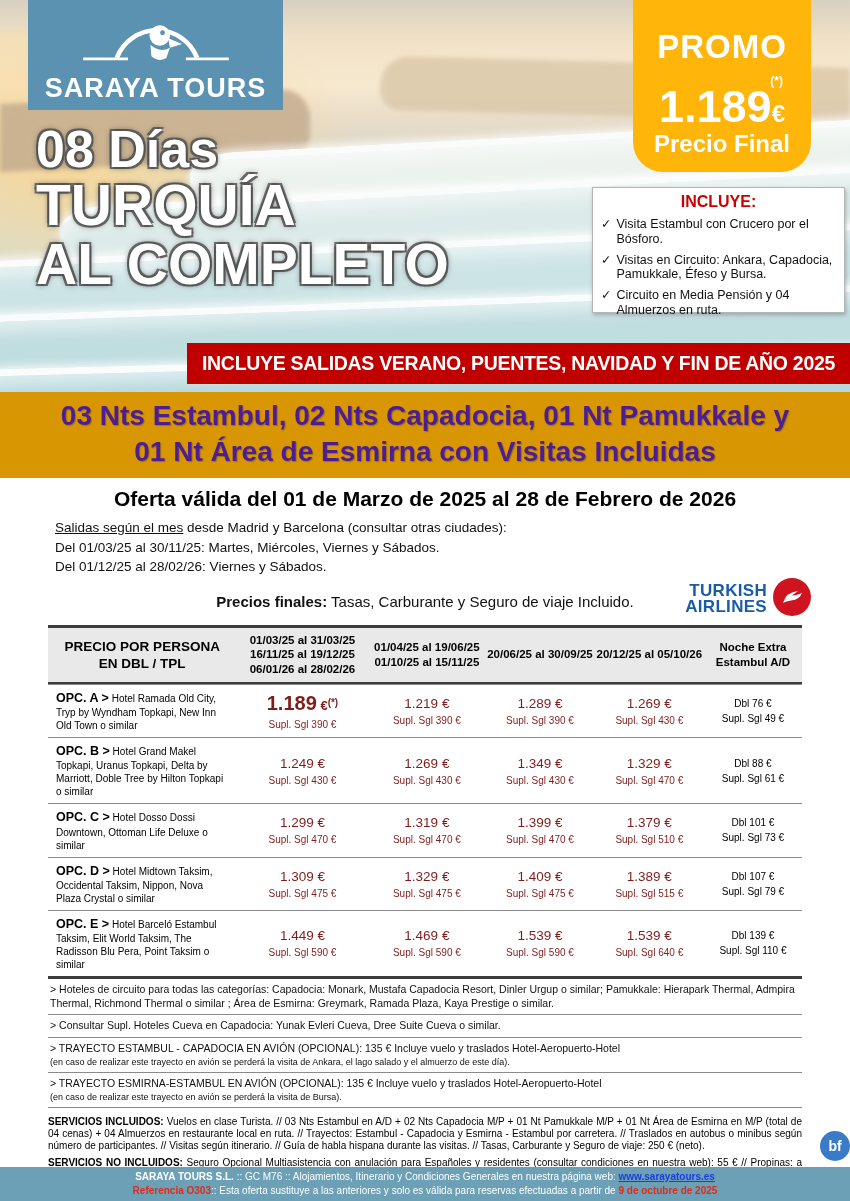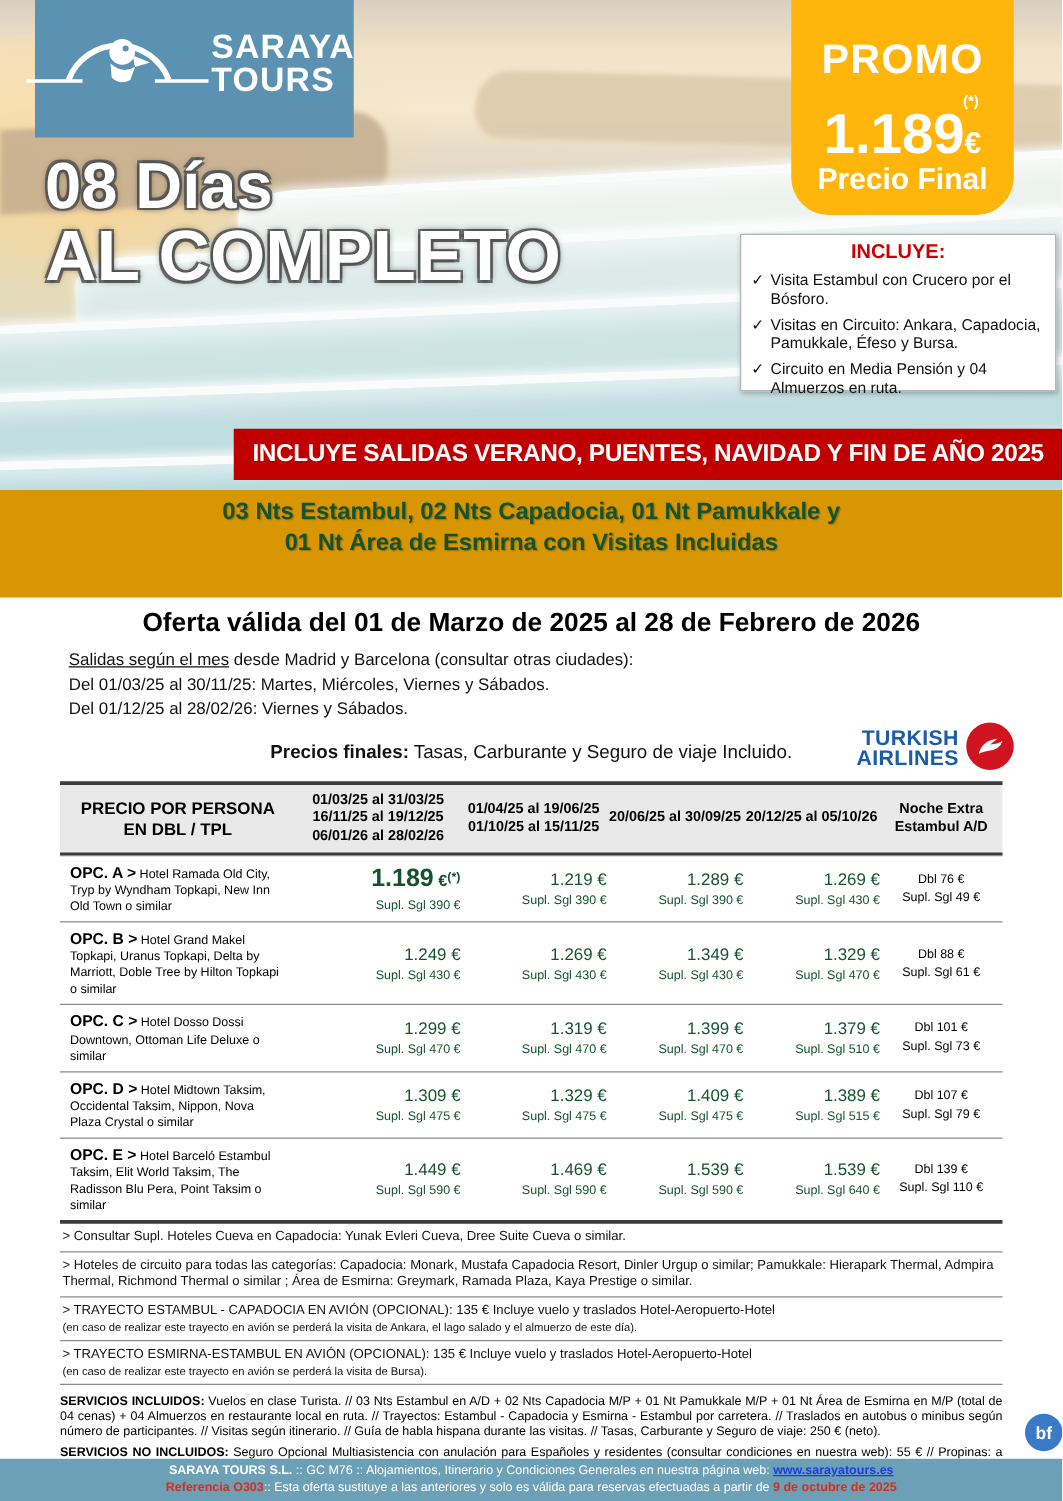--- a/index.html
+++ b/index.html
@@ -20,21 +20,21 @@
   .terrace { position:absolute; border-top:7px solid #fafcfb;
     border-radius:48px 24px 36px 18px / 22px 14px 20px 12px;
     box-shadow: 0 -3px 8px rgba(255,255,255,.75), inset 0 10px 16px rgba(255,255,255,.55); }
   .t1 { top:136px; left:190px; right:-40px; height:58px; background:#ecf2ee; transform:rotate(-3deg); }
   .t2 { top:186px; left:60px;  right:-40px; height:62px; background:#dcebe9; transform:rotate(-3deg); }
   .t3 { top:242px; left:-40px; right:-40px; height:66px; background:#cde4e5; transform:rotate(-2.5deg); }
   .t4 { top:300px; left:-40px; right:-40px; height:70px; background:#c0dde0; transform:rotate(-2deg); }
   .t5 { top:358px; left:-40px; right:-40px; height:62px; background:#b6d8dc; transform:rotate(-1.5deg); }
 
   .logo-box { position:absolute; left:28px; top:0; width:255px; height:110px; background:#5b92b2; z-index:7;
-    display:flex; flex-direction:row; align-items:center; justify-content:flex-end; padding-bottom:8px; }
+    display:flex; flex-direction:column; align-items:center; justify-content:flex-end; padding-bottom:8px; }
   .logo-name { color:#fff; font-weight:bold; font-size:27px; letter-spacing:1px; line-height:1; }
 
   .hero-title { position:absolute; left:36px; top:122px; z-index:6; color:#fff; font-weight:bold; line-height:1.04;
     text-shadow: 0 0 6px rgba(70,70,70,.95), 2px 2px 0 rgba(90,90,90,.85), -2px 2px 0 rgba(90,90,90,.85),
                  2px -2px 0 rgba(90,90,90,.85), -2px -2px 0 rgba(90,90,90,.85); }
   .hero-title .l1 { font-size:52px; }
   .hero-title .l2 { font-size:57px; }
   .hero-title .l3 { font-size:57px; }
 
   .promo { position:absolute; left:633px; top:0; width:178px; height:172px; background:#ffb50a; z-index:7;
@@ -49,22 +49,22 @@
     border:1px solid #b5b5b5; padding:5px 8px 4px; box-shadow:1px 2px 4px rgba(0,0,0,.25); }
   .incluye-title { color:#cc0000; font-weight:bold; font-size:16px; text-align:center; }
   .incluye-item { display:flex; gap:5px; font-size:12.5px; color:#111; margin-top:6px; line-height:1.18; }
   .incluye-item .chk { flex:0 0 auto; }
 
   .red-banner { position:absolute; left:187px; right:0; top:343px; height:41px; background:#c00000; z-index:8;
     color:#fff; display:flex; align-items:center; justify-content:center;
     font-size:19.5px; font-weight:bold; letter-spacing:-.3px; }
 
   
-  .gold-banner { width:850px; height:86px; background:#d89602; color:#14532d; text-align:center;
-    font-weight:bold; font-size:19px; line-height:1.3; padding-top:6px;
+  .gold-banner { width:850px; height:86px; background:#d89602; color:#4c1d95; text-align:center;
+    font-weight:bold; font-size:28px; line-height:1.3; padding-top:6px;
     text-shadow:1px 1px 1px rgba(0,0,0,.25); }
 
   
   .validity { text-align:center; font-size:21px; font-weight:bold; color:#000; margin-top:9px; }
   .salidas { margin:7px 0 0 55px; font-size:13.5px; color:#111; line-height:1.45; }
   .salidas .u { text-decoration:underline; }
   .precios-row { position:relative; height:42px; margin-top:2px; }
   .precios-text { text-align:center; font-size:15px; color:#111; padding-top:14px; }
   .precios-text b { font-weight:bold; }
   .airline { position:absolute; right:38px; top:-2px; display:flex; align-items:center; gap:5px; }
@@ -75,21 +75,21 @@
   .tr { display:flex; align-items:center; }
   .thead { background:#e9e9e9; border-bottom:2px solid #3c3c3c; padding:5px 0; }
   .th { text-align:center; font-weight:bold; font-size:11.5px; line-height:1.28; color:#000; }
   .th.c-hotel { font-size:13.5px; }
   .c-hotel { width:25%; } .c-p1 { width:17.5%; } .c-p2 { width:15.5%; }
   .c-p3 { width:14.5%; } .c-p4 { width:14.5%; } .c-extra { width:13%; }
   .tbody-row { padding:5px 0; border-top:1.5px solid #8a8a8a; }
   .tbody-row:first-of-type { border-top:none; }
   .hotel-cell { padding-left:8px; padding-right:6px; font-size:10px; line-height:1.3; color:#000; }
   .hotel-cell .opc { font-weight:bold; font-size:12.5px; }
-  .price-cell { text-align:right; color:#14532d; }
+  .price-cell { text-align:center; color:#7f1d1d; }
   .price-cell .p { font-size:13.5px; }
   .price-cell .s { font-size:10px; margin-top:4px; }
   .price-cell .pf { font-size:20px; font-weight:bold; }
   .price-cell .pf-cur { font-size:13px; font-weight:bold; }
   .price-cell .pf-note { font-size:10px; font-weight:bold; vertical-align:4px; }
   .extra-cell { text-align:center; font-size:10px; line-height:1.5; color:#000; }
 
   
   .notes { margin:0 48px; }
   .note { border-bottom:1px solid #8a8a8a; padding:4px 4px 4px 2px; color:#111; }
@@ -137,20 +137,21 @@
           <path d="M93 25 l15 6 l-13 4 z" fill="#fff"></path>
           <path d="M74 32 q10 9 21 3 l-4 11 q-9 5 -16 -2 z" fill="#fff"></path>
           <circle cx="87" cy="19" r="2.6" fill="#5b92b2"></circle>
         </svg>
       </span>
       <div class="logo-name">SARAYA TOURS</div>
     </div>
 
     <div class="hero-title">
       <div class="l1">08 Días</div>
+      <div class="l2">TURQUÍA</div>
       <div class="l3">AL COMPLETO</div>
     </div>
 
     <div class="promo">
       <div class="promo-label">PROMO</div>
       <div class="promo-note">(*)</div>
       <div class="promo-price">
         <span>1.189</span><span class="cur">€</span>
       </div>
       <div class="promo-final">Precio Final</div>
@@ -351,24 +352,24 @@
         </div>
       <div class="extra-cell c-extra">
           <div>Dbl 139 €</div>
           <div>Supl. Sgl 110 €</div>
         </div>
     </div>
   </div>
 
   <div class="notes">
     <div class="note">
+      <div class="nt">&gt; Hoteles de circuito para todas las categorías: Capadocia: Monark, Mustafa Capadocia Resort, Dinler Urgup o similar; Pamukkale: Hierapark Thermal, Admpira Thermal, Richmond Thermal o similar ; Área de Esmirna: Greymark, Ramada Plaza, Kaya Prestige o similar.</div>
+    </div>
+    <div class="note">
       <div class="nt">&gt; Consultar Supl. Hoteles Cueva en Capadocia: Yunak Evleri Cueva, Dree Suite Cueva o similar.</div>
-    </div>
-    <div class="note">
-      <div class="nt">&gt; Hoteles de circuito para todas las categorías: Capadocia: Monark, Mustafa Capadocia Resort, Dinler Urgup o similar; Pamukkale: Hierapark Thermal, Admpira Thermal, Richmond Thermal o similar ; Área de Esmirna: Greymark, Ramada Plaza, Kaya Prestige o similar.</div>
     </div>
     <div class="note">
       <div class="nt">&gt; TRAYECTO ESTAMBUL - CAPADOCIA EN AVIÓN (OPCIONAL): 135 € Incluye vuelo y traslados Hotel-Aeropuerto-Hotel</div>
       <div class="sub">(en caso de realizar este trayecto en avión se perderá la visita de Ankara, el lago salado y el almuerzo de este día).</div>
     </div>
     <div class="note">
       <div class="nt">&gt; TRAYECTO ESMIRNA-ESTAMBUL EN AVIÓN (OPCIONAL): 135 € Incluye vuelo y traslados Hotel-Aeropuerto-Hotel</div>
       <div class="sub">(en caso de realizar este trayecto en avión se perderá la visita de Bursa).</div>
     </div>
   </div>

